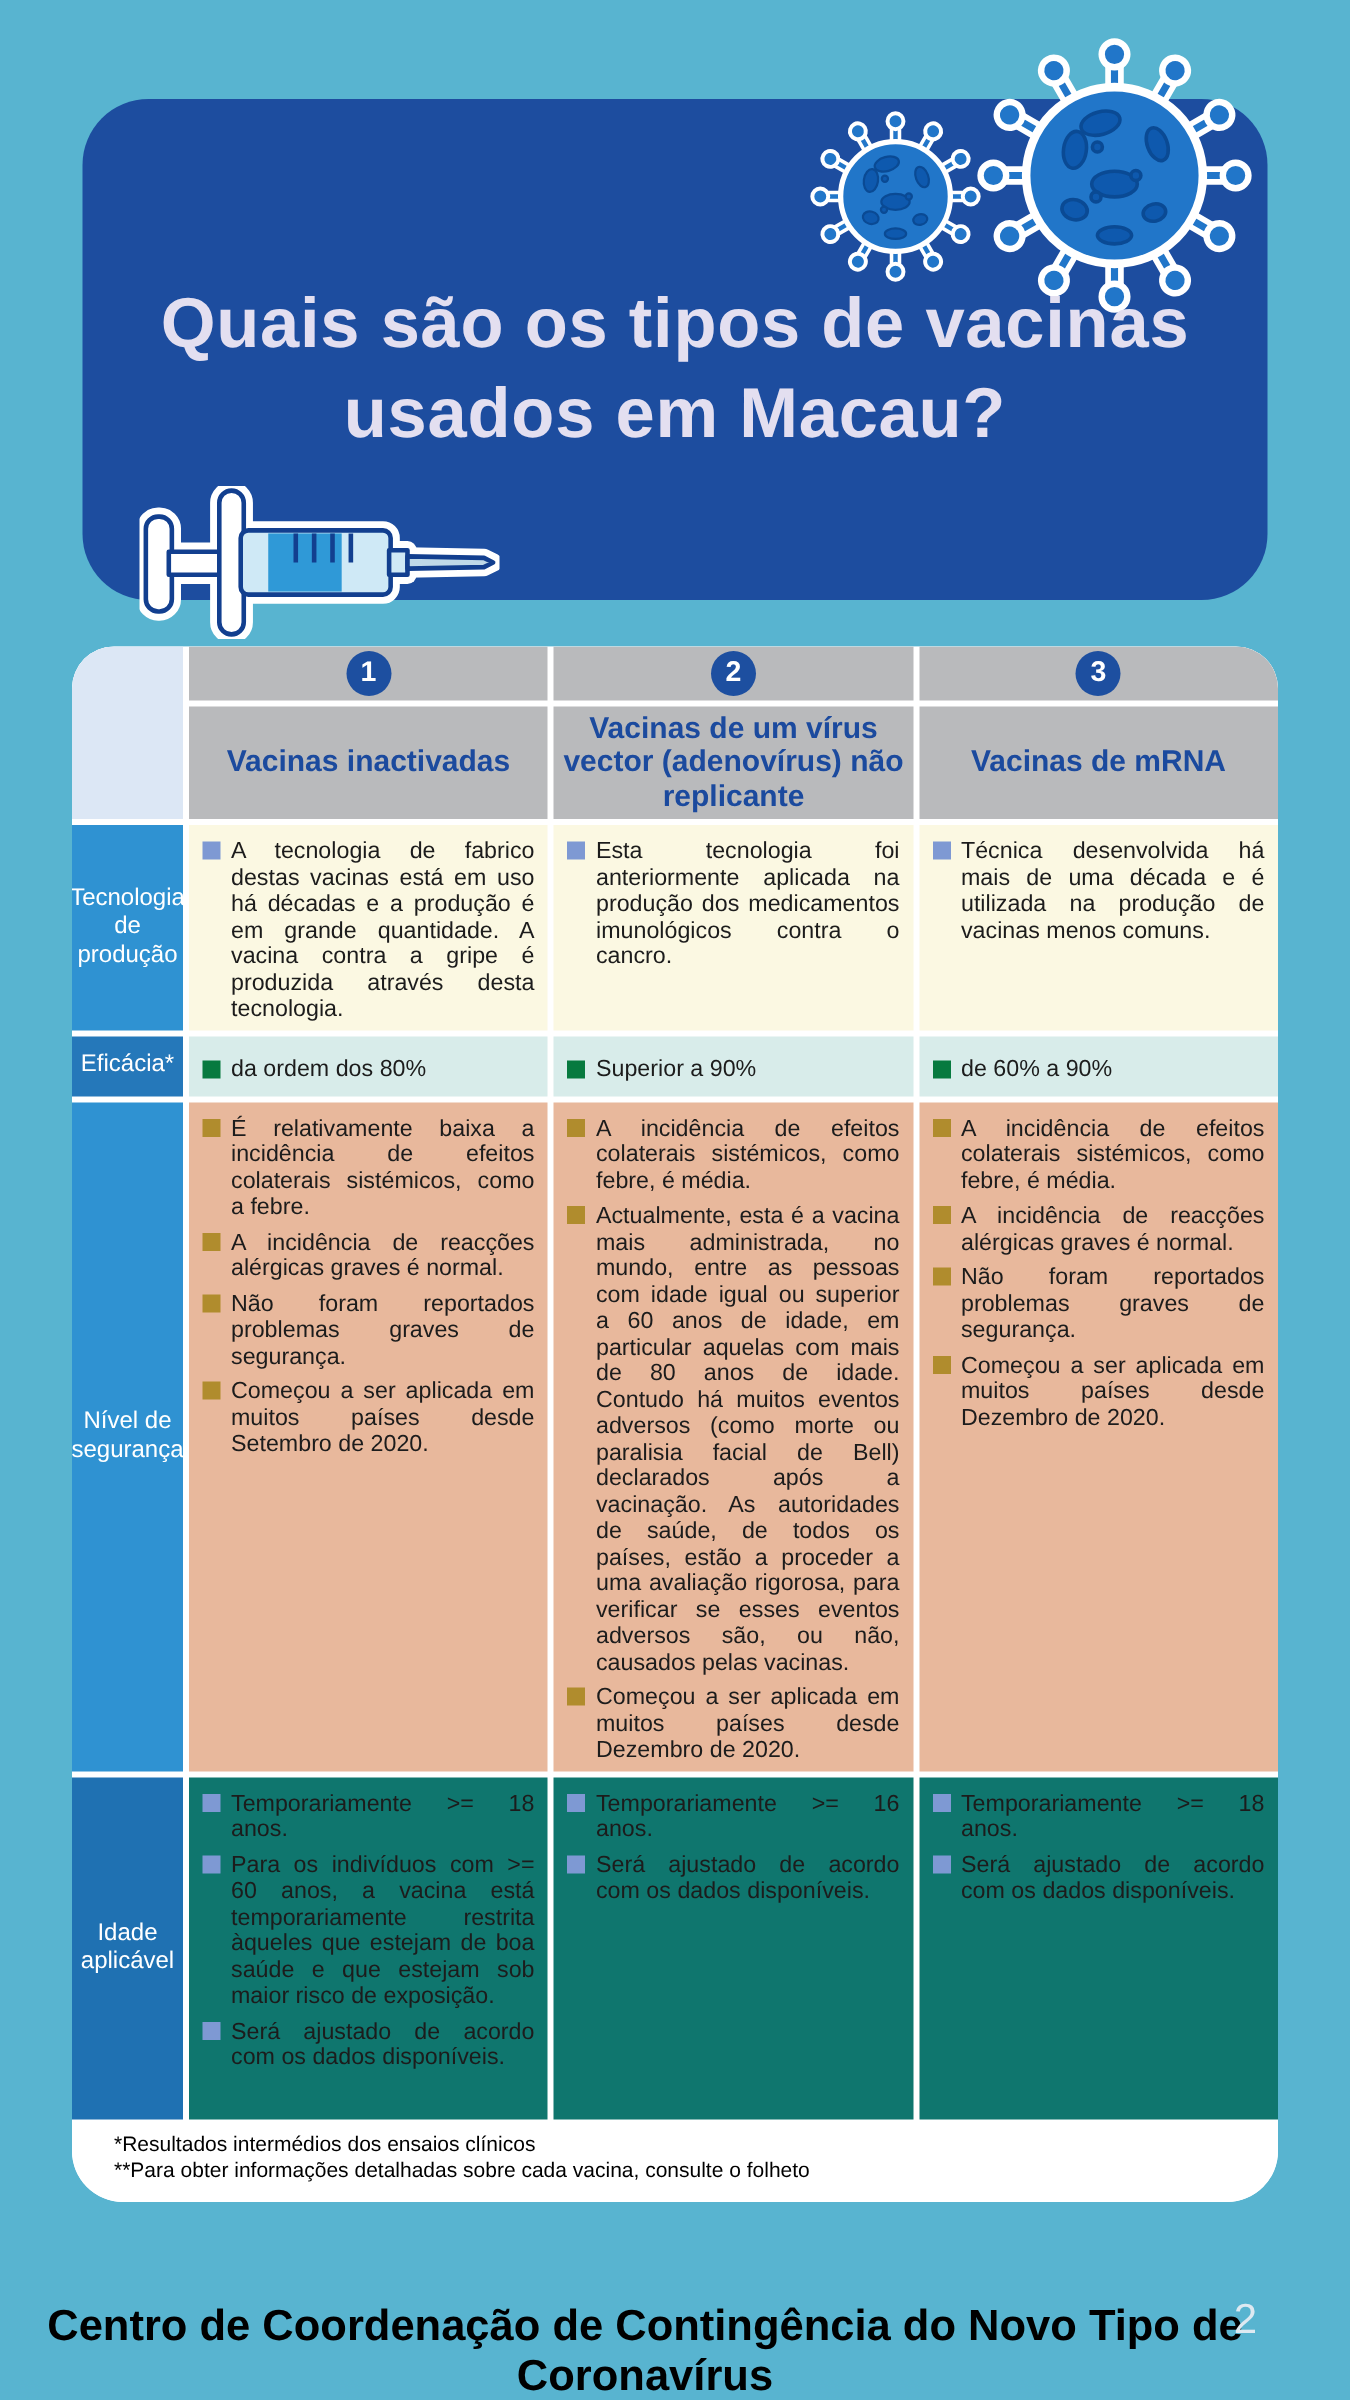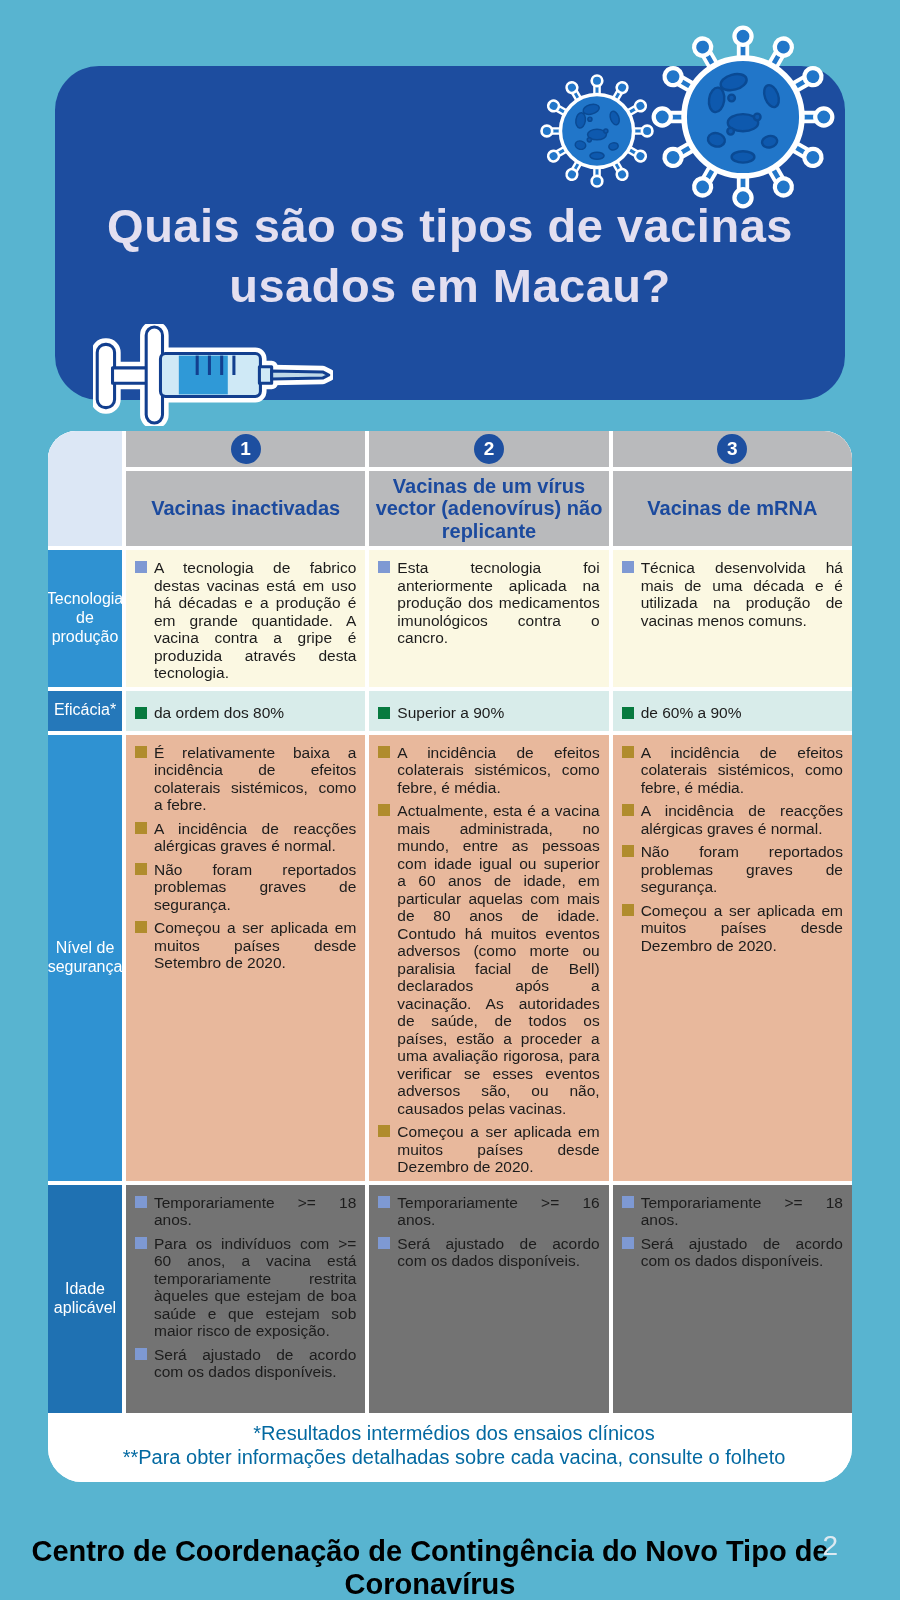--- a/index.html
+++ b/index.html
@@ -7,21 +7,21 @@
     position:relative; width:900px; height:1600px; overflow:hidden;
     background:#58b4d0;
     font-family:"Liberation Sans", sans-serif;
   }
   
   .header-box{
     position:absolute; left:55px; top:66px; width:790px; height:334px;
     background:#1d4d9f; border-radius:44px;
   }
   .title{
-    position:absolute; left:55px; top:196px; width:790px;
+    position:absolute; left:55px; top:185px; width:790px;
     text-align:center; color:#e3dff0; font-weight:bold;
     font-size:47px; line-height:1.27; letter-spacing:0.5px;
   }
   .virus-small{position:absolute; left:538px; top:72px;}
   .virus-big{position:absolute; left:648px; top:22px;}
   .syringe{position:absolute; left:93px; top:324px;}
   
   .tablewrap{
     position:absolute; left:48px; top:431px; width:804px;
     background:#ffffff; border-radius:28px 28px 34px 34px; overflow:hidden;
@@ -48,34 +48,34 @@
     color:#ffffff; font-size:16px; line-height:1.18; text-align:center;
     display:flex; align-items:center; justify-content:center; padding:0;
   }
   .lab-a{background:#2f92d2;}   
   .lab-b{background:#2578ba;}   
   .lab-c{background:#1f71b2;}   
   .cell{padding:9px 9px 5px 9px; color:#1c1c1c; font-size:15.5px; line-height:1.13;}
   .bg-tech{background:#fbf8e2;}
   .bg-eff{background:#d8ecea; display:flex; align-items:center;}
   .bg-niv{background:#e8b89c;}
-  .bg-ida{background:#737373;}
+  .bg-ida{background:#0f766e;}
   .bi{display:flex; margin-bottom:6px;}
   .bi:last-child{margin-bottom:0;}
   .sq{width:12px; height:12px; margin:2px 7px 0 0; flex:none;}
   .sq-blue{background:#7e99d3;}
   .sq-green{background:#077a3f;}
   .sq-olive{background:#b08c2d;}
   .bt{flex:1; text-align:justify;}
   .effline{display:flex; align-items:center;}
   .effline .sq{margin-top:0;}
   .effline .bt{text-align:left;}
   .footnotes{
     background:#ffffff; padding:8px 20px 13px 28px;
-    color:#0369a1; font-size:20px; line-height:1.22;text-align:center;
+    color:#000000; font-size:14px; line-height:1.22;
   }
   
   .caption{
     position:absolute; left:0; top:1535px; width:860px; text-align:center;
     color:#000000; font-weight:bold; font-size:29px;
   }
   .pagenum{
     position:absolute; top:1530px; right:62px;
     color:#dde9f1; font-size:28px;
   }

